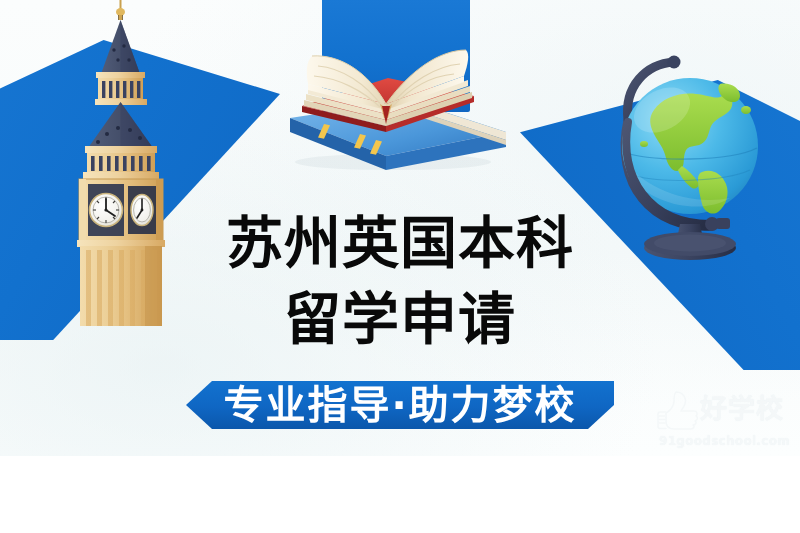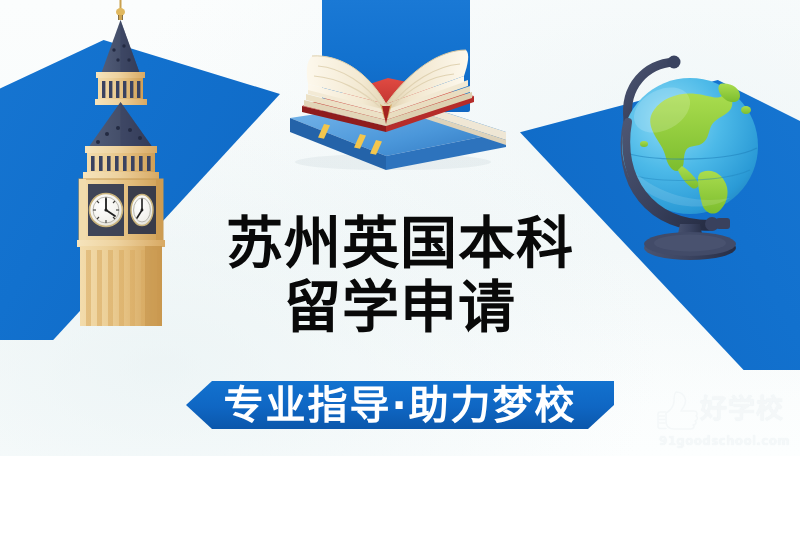--- a/index.html
+++ b/index.html
@@ -97,21 +97,21 @@
     display: block;
     color: #090909;
     font-size: 57px;
     line-height: 62px;
     font-weight: 700;
     letter-spacing: 1px;
     white-space: nowrap;
     font-family: "DejaVu Sans", "Liberation Sans", sans-serif;
   }
   .headline-line.l2 {
-    margin-top: 2px;
+    margin-top: 14px;
   }
 
   
   .ribbon-wrap {
     position: absolute;
     left: 0;
     right: 0;
     top: 381px;
     display: flex;
     justify-content: center;

